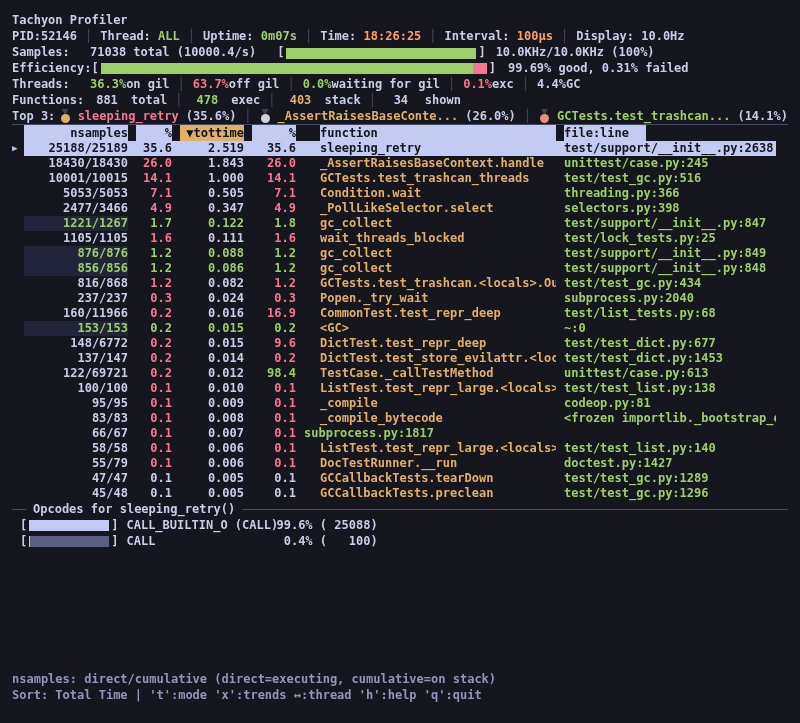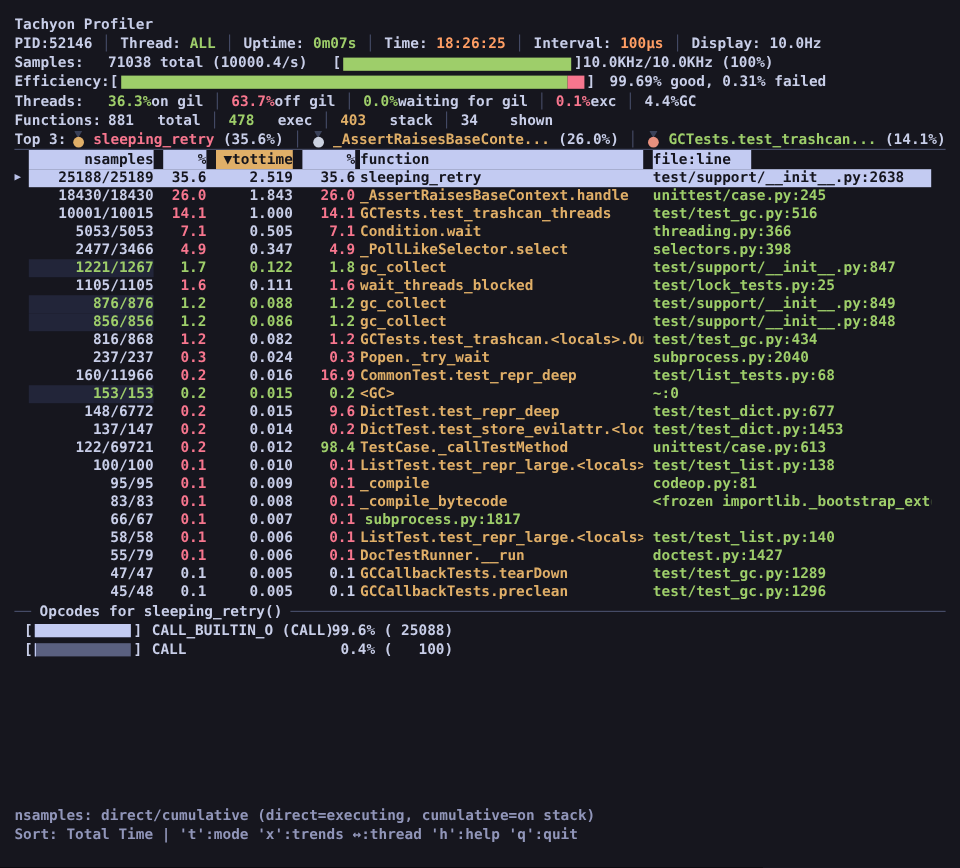--- a/index.html
+++ b/index.html
@@ -21,33 +21,33 @@
   .sep{color:var(--dim);padding:0 8px}
   .c-green{color:var(--green)} .c-red{color:var(--red)} .c-orange{color:var(--orange)}
   .c-yellow{color:var(--yellow)} .c-fg{color:var(--fg)}
   .bracket{color:var(--fg)}
   .bar{display:inline-block;height:11px;background:transparent;vertical-align:middle;margin:0 2px;position:relative;top:0}
   .samples-bar{width:190px}
   .eff-bar{width:386px;display:inline-flex}
   .fill-green{display:inline-block;height:11px;background:var(--green)}
   .fill-red{display:inline-block;height:11px;background:var(--red)}
   .gap21{margin-left:21px}
-  .gap10{}
+  .gap10{margin-left:10px}
   .gap12{margin-left:12px}
   .hsep{height:1px;background:var(--dim);margin:0 0 0 0}
   
   .tbl{margin-left:12px}
   .trow{display:flex;height:15px;line-height:15px;width:752px;position:relative}
   .thead{height:16px;line-height:16px}
   .cell{white-space:pre;overflow:hidden;display:block}
   .ns{width:104px;text-align:right}
   .p1{width:36px;text-align:right;margin-left:8px}
   .tt{width:64px;text-align:right;margin-left:8px}
   .p2{width:44px;text-align:right;margin-left:8px}
-  .fn{width:236px;margin-left:4px;color:var(--yellow)}
+  .fn{width:236px;margin-left:24px;color:var(--yellow)}
   .fl{flex:1;margin-left:8px;color:var(--green)}
   .thead .cell{background:var(--lav);color:var(--darktext)}
   .thead .tt{background:var(--yellow)}
   .thead .fl{flex:none;width:82px}
   .trow.red .ns,.trow.red .tt{color:var(--fg)}
   .trow.red .p1,.trow.red .p2{color:var(--red)}
   .trow.green .ns,.trow.green .p1,.trow.green .tt,.trow.green .p2{color:var(--green)}
   .trow.green .ns{background:var(--nsbg)}
   .trow.plain .ns,.trow.plain .p1,.trow.plain .tt,.trow.plain .p2{color:var(--fg)}
   .trow .cell.ovr-green{color:var(--green)}
@@ -56,21 +56,21 @@
   .rowptr{position:absolute;left:-12px;top:0;color:#b9c1e8;font-size:9px;line-height:15px}
   
   .t3{display:inline-flex;align-items:center}
   .medal{display:inline-block;width:11px;height:14px;position:relative;margin-right:7px}
   .medal::before{content:"";position:absolute;top:0;left:2px;width:7px;height:6px;background:#3a4158;
     clip-path:polygon(0 0,100% 0,50% 100%)}
   .medal-circle{position:absolute;bottom:0;left:1px;width:9px;height:9px;border-radius:50%;display:block}
   .t3name{margin-left:0}
   .t3pct{margin-left:7px;color:var(--fg)}
   
-  .fnum{display:inline-block;width:34px;text-align:left}
+  .fnum{display:inline-block;width:34px;text-align:center}
   .ftext{margin-left:7px}
   .tval{}
   .ttext{margin-left:0;color:var(--fg)}
   
   .opsep{display:flex;align-items:center;height:16px;gap:7px}
   .dash{border-top:1px solid var(--dim);height:0}
   .dash.short{width:14px}
   .dash.long{flex:1}
   .optitle{color:var(--fg)}
   .oprow{height:16px;display:flex;align-items:center;margin-left:8px}

